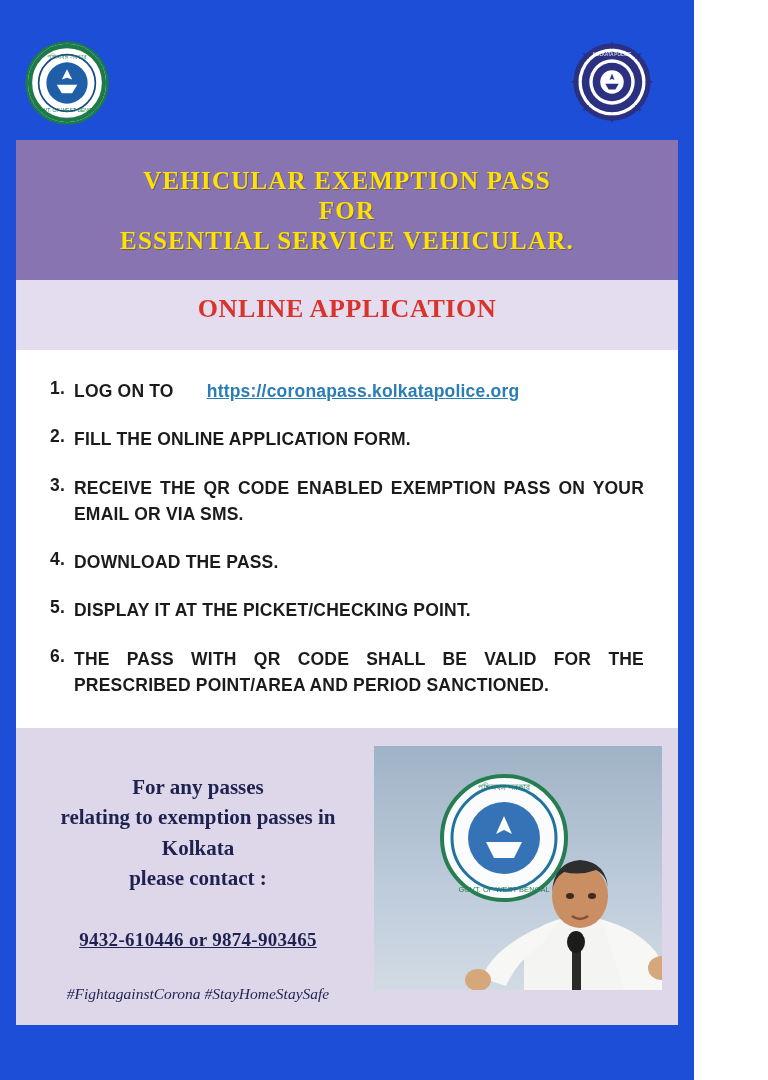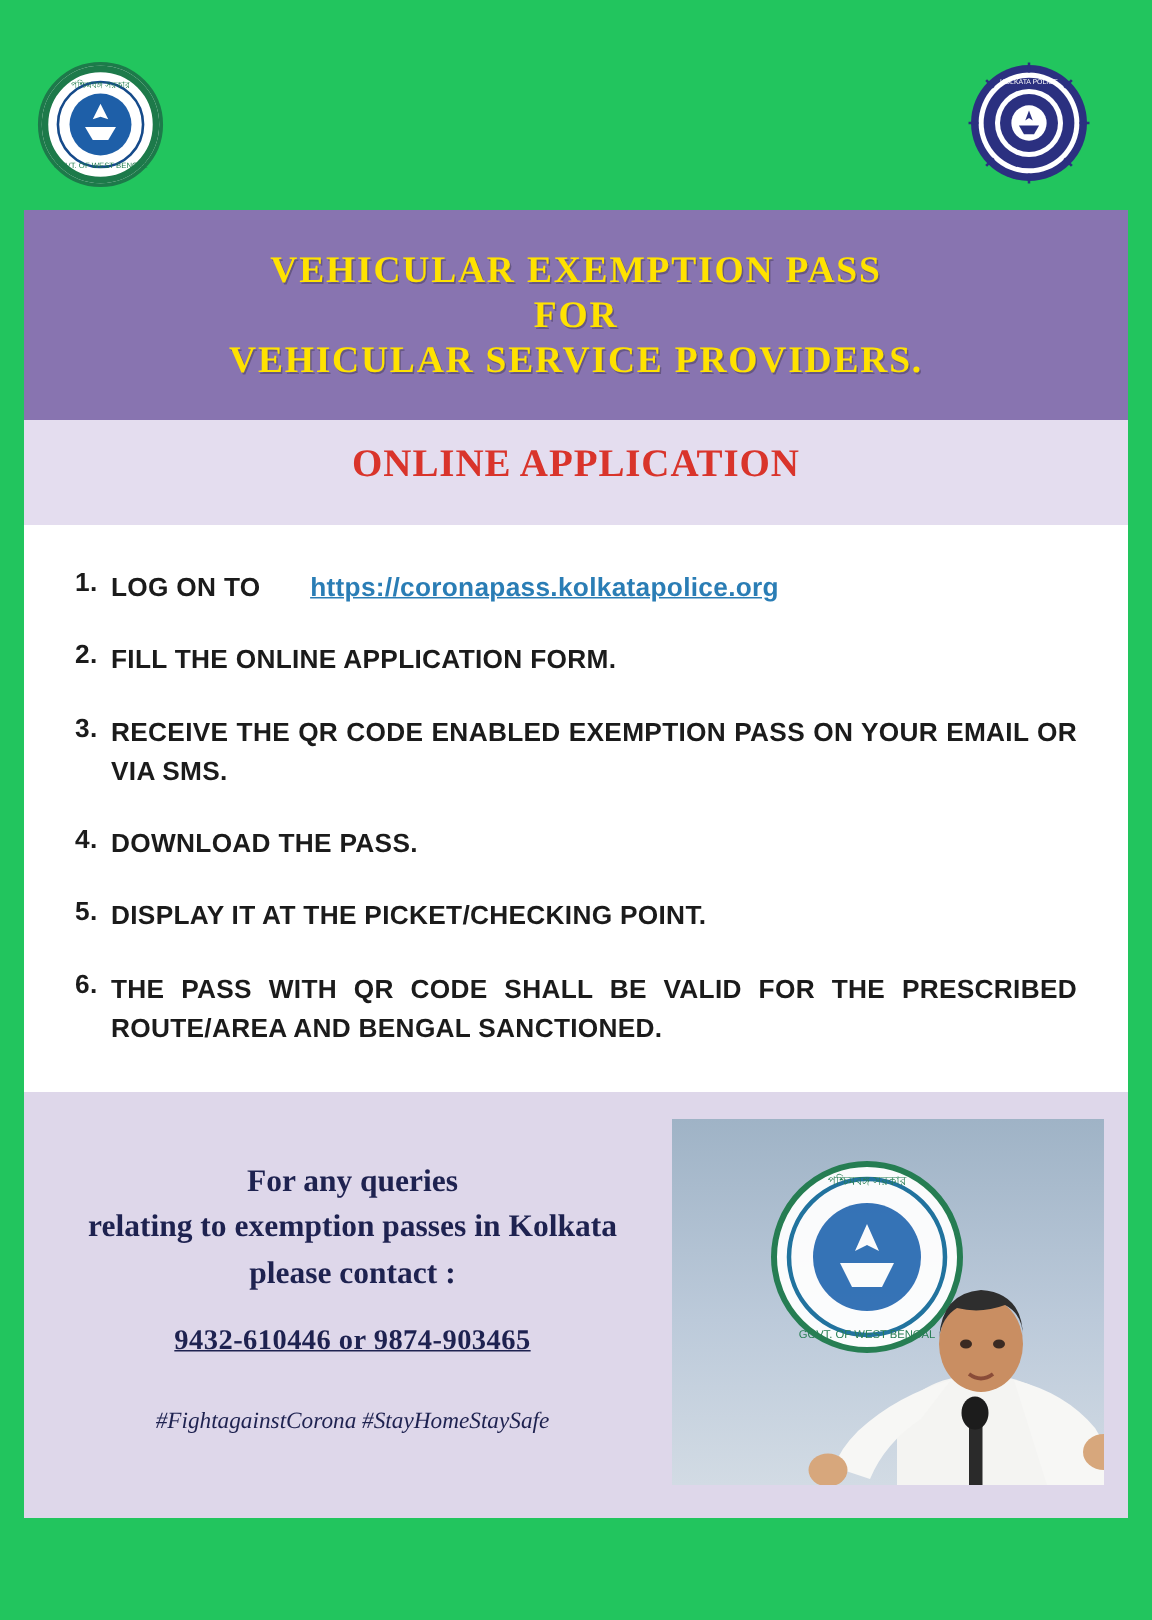--- a/index.html
+++ b/index.html
@@ -8,23 +8,23 @@
     background: #ffffff;
   }
   body {
     width: 768px;
     height: 1080px;
     font-family: "Liberation Sans", sans-serif;
     overflow: hidden;
   }
   .poster {
     position: relative;
-    width: 768px;
+    width: 694px;
     height: 1080px;
-    background: #22c55e;
+    background: #1d4ed8;
     box-sizing: border-box;
   }
 
   
   .header {
     position: relative;
     height: 140px;
     padding: 0 28px;
     box-sizing: border-box;
   }
@@ -134,21 +134,21 @@
     font-size: 21px;
     font-weight: bold;
     line-height: 1.45;
   }
   .footer-left .q3 {
     font-size: 21px;
     font-weight: bold;
     line-height: 1.45;
   }
   .footer-left .phones {
-    margin-top: 20px;
+    margin-top: 35px;
     font-size: 19px;
     font-weight: bold;
     text-decoration: underline;
     letter-spacing: 0.3px;
   }
   .footer-left .hashtags {
     margin-top: 34px;
     font-size: 15.5px;
     font-style: italic;
     font-weight: normal;
@@ -210,21 +210,21 @@
         </g>
         <text x="50" y="19" font-size="5.5" fill="#ffffff" text-anchor="middle" font-family="'Liberation Sans', sans-serif">KOLKATA POLICE</text>
       </svg>
     </div>
 
   </div>
 
   <div class="title-band">
     <div class="line">VEHICULAR  EXEMPTION  PASS</div>
     <div class="line">FOR</div>
-    <div class="line">VEHICULAR  SERVICE  PROVIDERS.</div>
+    <div class="line">ESSENTIAL  SERVICE  VEHICULAR.</div>
   </div>
 
   <div class="subtitle-band">
     <div class="sub">ONLINE APPLICATION</div>
   </div>
 
   <div class="steps">
 
     <div class="step">
       <div class="num">1.</div>
@@ -246,29 +246,29 @@
       <div class="txt nojust">DOWNLOAD THE PASS.</div>
     </div>
 
     <div class="step">
       <div class="num">5.</div>
       <div class="txt nojust">DISPLAY IT AT THE PICKET/CHECKING POINT.</div>
     </div>
 
     <div class="step">
       <div class="num">6.</div>
-      <div class="txt">THE PASS WITH QR CODE SHALL BE VALID FOR THE PRESCRIBED ROUTE/AREA AND BENGAL SANCTIONED.</div>
+      <div class="txt">THE PASS WITH QR CODE SHALL BE VALID FOR THE PRESCRIBED POINT/AREA AND PERIOD SANCTIONED.</div>
     </div>
 
   </div>
 
   <div class="footer">
 
     <div class="footer-left">
-      <div class="q1">For any queries</div>
+      <div class="q1">For any passes</div>
       <div class="q2">relating to exemption passes in Kolkata</div>
       <div class="q3">please contact :</div>
       <div class="phones">9432-610446  or  9874-903465</div>
       <div class="hashtags">#FightagainstCorona  #StayHomeStaySafe</div>
     </div>
 
     <div class="footer-right">
       <div class="photo">
         <svg viewBox="0 0 288 244" width="288" height="244" aria-hidden="true">
           <defs>

